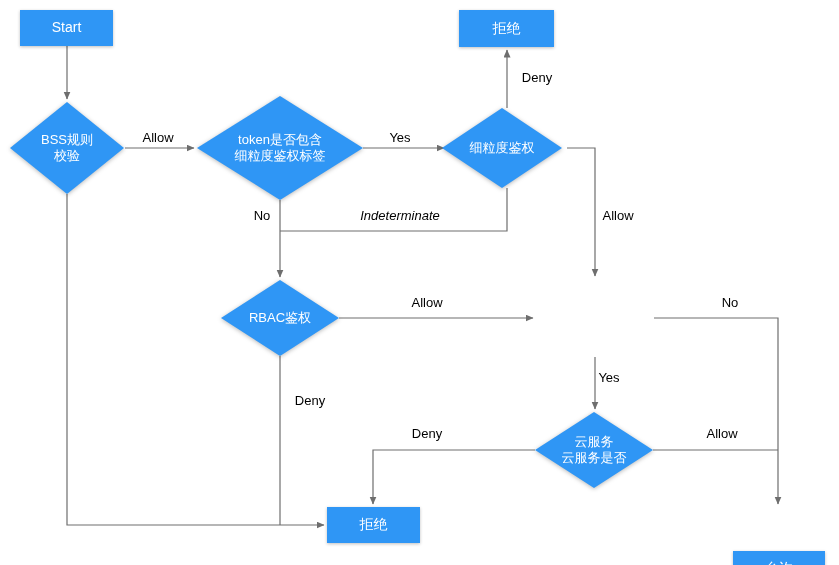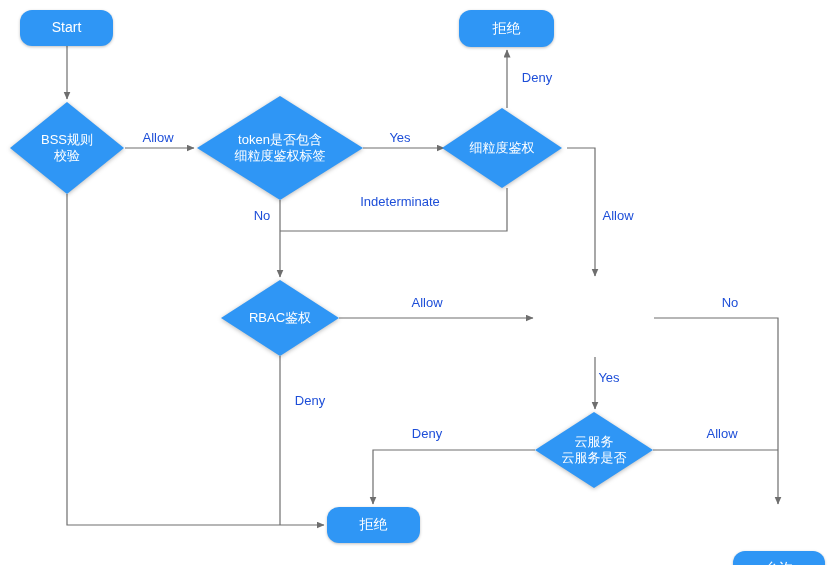--- a/index.html
+++ b/index.html
@@ -27,41 +27,41 @@
     display: flex;
     align-items: center;
     justify-content: center;
     text-align: center;
     color: #ffffff;
     background: #2F96F5;
     box-sizing: border-box;
     line-height: 1.25;
   }
   .rect {
-    border-radius: 12px;
+    border-radius: 0;
     font-size: 14px;
     box-shadow: 0 1px 3px rgba(0,0,0,0.25);
   }
   .diamond-wrap {
     position: absolute;
     filter: drop-shadow(0 1px 2px rgba(0,0,0,0.28));
   }
   .diamond {
     position: relative;
     left: 0; top: 0;
     width: 100%; height: 100%;
     clip-path: polygon(50% 0%, 100% 50%, 50% 100%, 0% 50%);
     font-size: 13px;
     flex-direction: column;
   }
   .edge-label {
     position: absolute;
     transform: translate(-50%, -50%);
     font-size: 13px;
-    color: #1d4ed8;
+    color: #000000;
     white-space: nowrap;
     background: #ffffff;
     padding: 0 2px;
   }
 </style>
 </head>
 <body>
 
 <div class="canvas">
 
@@ -136,21 +136,21 @@
     <div class="node diamond">
       <span>云服务</span>
       <span>云服务是否</span>
     </div>
   </div>
 
   <div class="edge-label" style="left:158px; top:137px;">Allow</div>
   <div class="edge-label" style="left:400px; top:137px;">Yes</div>
   <div class="edge-label" style="left:537px; top:77px;">Deny</div>
   <div class="edge-label" style="left:262px; top:215px;">No</div>
-  <div class="edge-label" style="left:400px; top:201px;">Indeterminate</div>
+  <div class="edge-label" style="left:400px; top:215px;font-style:italic;">Indeterminate</div>
   <div class="edge-label" style="left:618px; top:215px;">Allow</div>
   <div class="edge-label" style="left:427px; top:302px;">Allow</div>
   <div class="edge-label" style="left:730px; top:302px;">No</div>
   <div class="edge-label" style="left:609px; top:377px;">Yes</div>
   <div class="edge-label" style="left:427px; top:433px;">Deny</div>
   <div class="edge-label" style="left:722px; top:433px;">Allow</div>
   <div class="edge-label" style="left:310px; top:400px;">Deny</div>
 
 </div>
 

